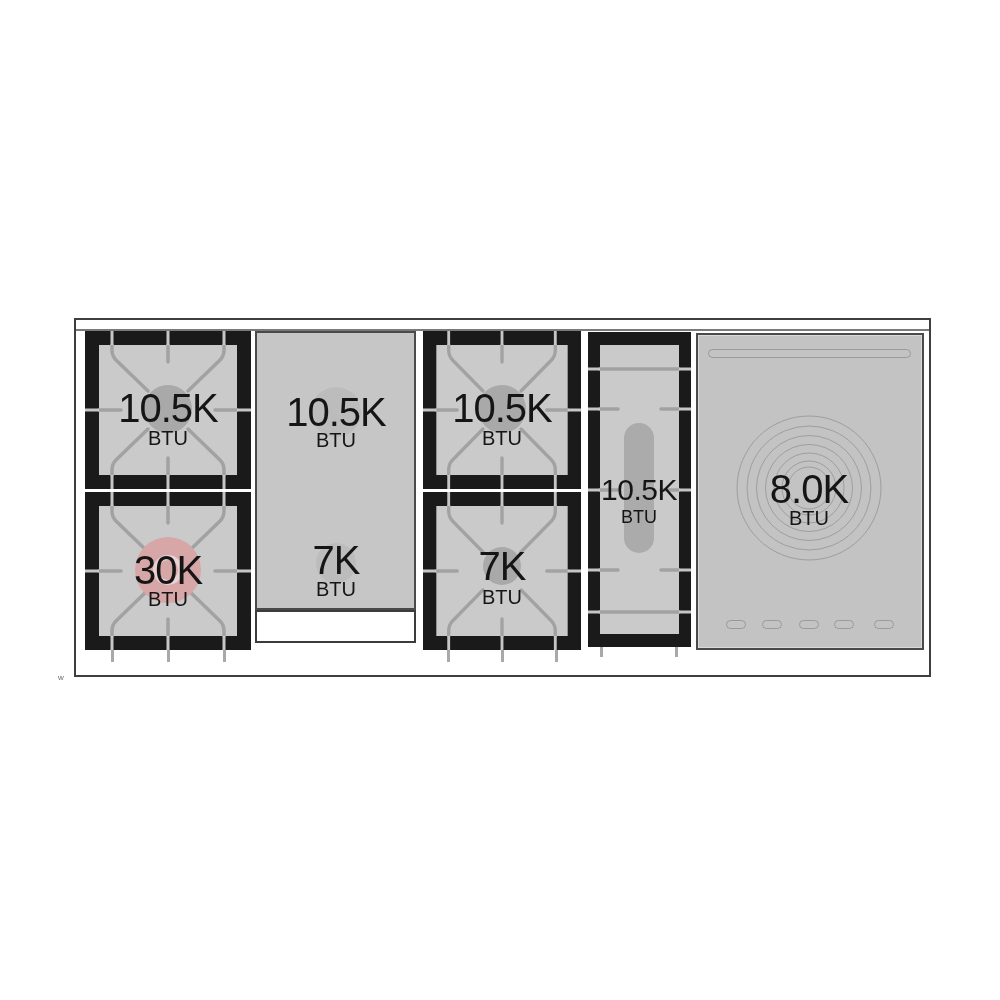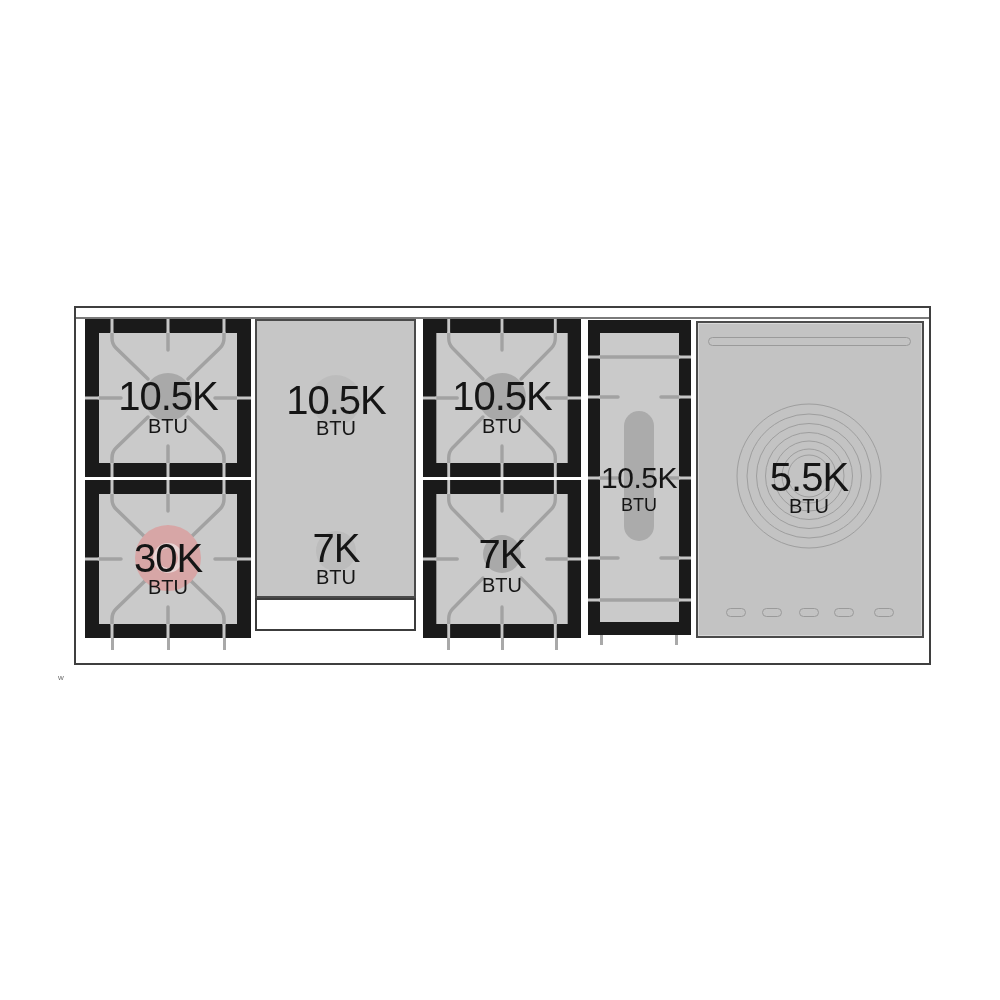--- a/index.html
+++ b/index.html
@@ -1,19 +1,19 @@
 <!DOCTYPE html>
 <html><head>
 <meta charset="utf-8">
 <style>
   html,body{margin:0;padding:0;background:#ffffff;}
   .stage{position:relative;width:1000px;height:1000px;background:#ffffff;overflow:hidden;
          font-family:"Liberation Sans", sans-serif;}
   .abs{position:absolute;}
-  .range{position:absolute;left:74px;top:306px;width:857px;height:359px;
+  .range{position:absolute;left:74px;top:318px;width:857px;height:359px;
          border:2px solid #3f3f3f;box-sizing:border-box;background:#ffffff;}
   .rail{position:absolute;left:0;right:0;top:9px;height:2px;background:#7a7a7a;}
   .griddle{position:absolute;left:179px;top:11px;width:161px;height:279px;
            background:#c6c6c6;border:2px solid #4a4a4a;box-sizing:border-box;}
   .plate{position:absolute;left:179px;top:290px;width:161px;height:33px;
          background:#ffffff;border:2px solid #3c3c3c;box-sizing:border-box;}
   .warmzone{position:absolute;left:620px;top:13px;width:228px;height:317px;
             background:#c3c3c3;border:2px solid #4a4a4a;box-sizing:border-box;
             box-shadow:inset 0 0 0 1px #d9d9d9;}
   .handlebar{position:absolute;left:632px;top:29px;width:203px;height:9px;
@@ -162,18 +162,18 @@
     <div class="lbl u20" style="left:260px;top:269px">BTU</div>
 
     <div class="lbl v40" style="left:426px;top:88px">10.5K</div>
     <div class="lbl u20" style="left:426px;top:118px">BTU</div>
     <div class="lbl v40" style="left:426px;top:246px">7K</div>
     <div class="lbl u20" style="left:426px;top:277px">BTU</div>
 
     <div class="lbl v30" style="left:563px;top:170px">10.5K</div>
     <div class="lbl u18" style="left:563px;top:197px">BTU</div>
 
-    <div class="lbl v40" style="left:733px;top:169px">5.5K</div>
+    <div class="lbl v40" style="left:733px;top:169px">8.0K</div>
     <div class="lbl u20" style="left:733px;top:198px">BTU</div>
   </div>
 
   <div class="footnote">w</div>
 </div>
 
 </body></html>

